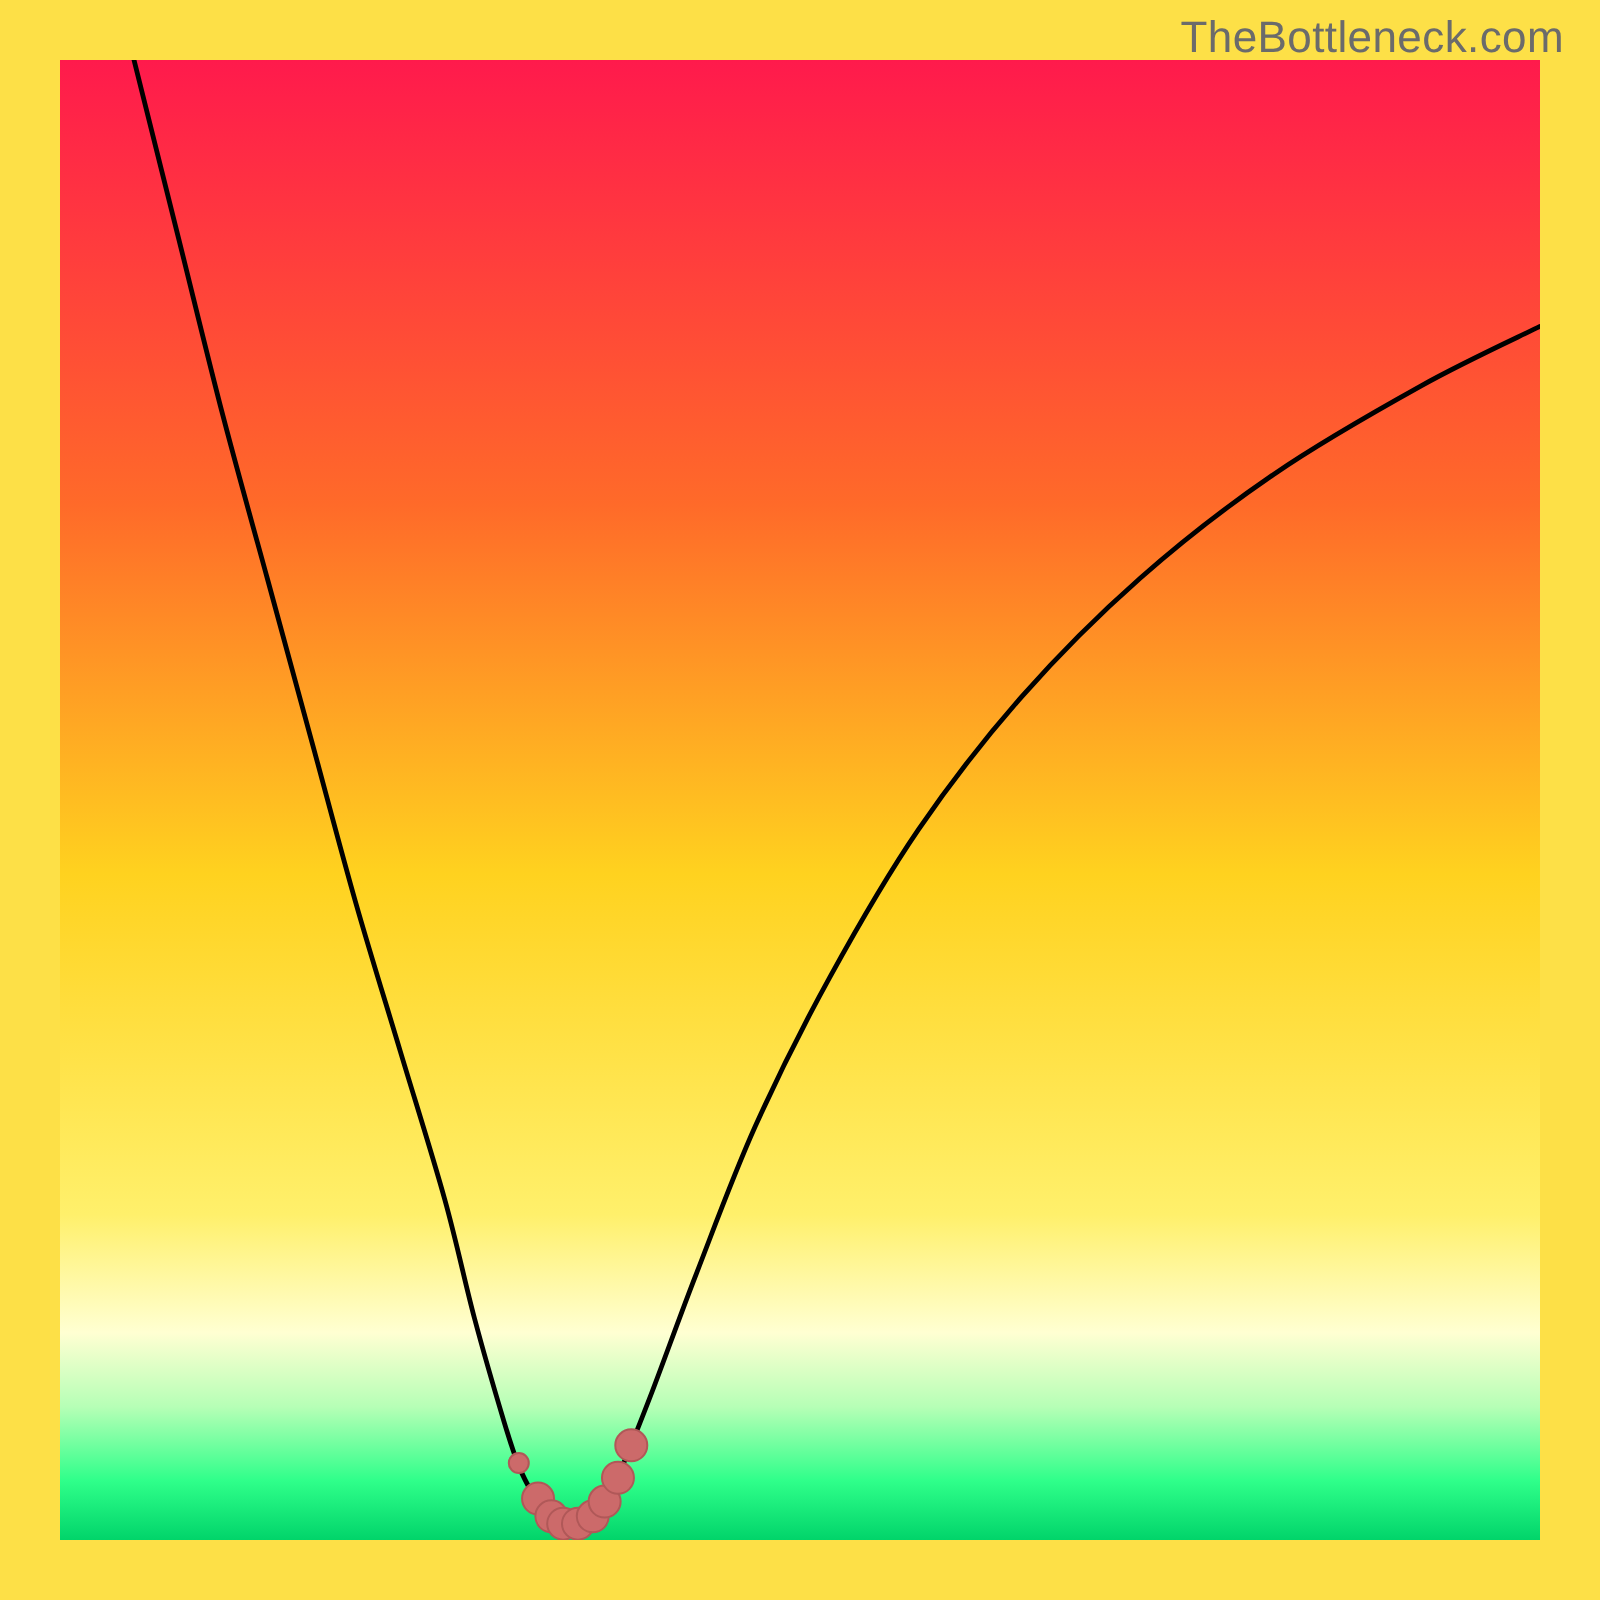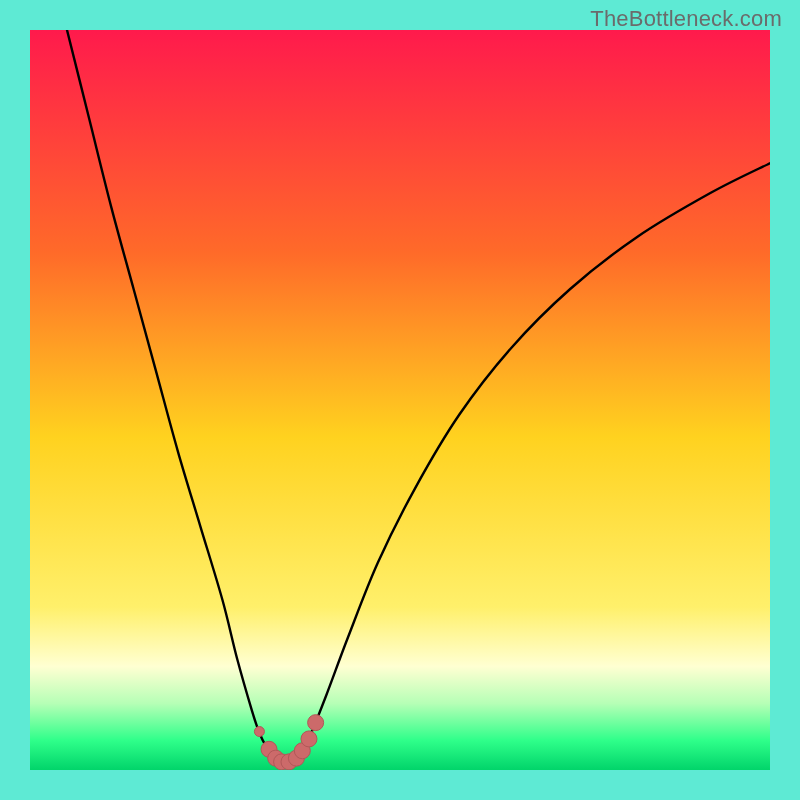--- a/index.html
+++ b/index.html
@@ -10,21 +10,21 @@
     background: #000;
     font-family: Arial, Helvetica, sans-serif;
     overflow: hidden;
   }
   .frame {
     position: absolute;
     left: 0;
     top: 0;
     width: 800px;
     height: 800px;
-    background: #5eead4;
+    background: #fde047;
   }
   .plot-area {
     position: absolute;
     left: 30px;
     top: 30px;
     width: 740px;
     height: 740px;
     overflow: hidden;
   }
   .watermark {

